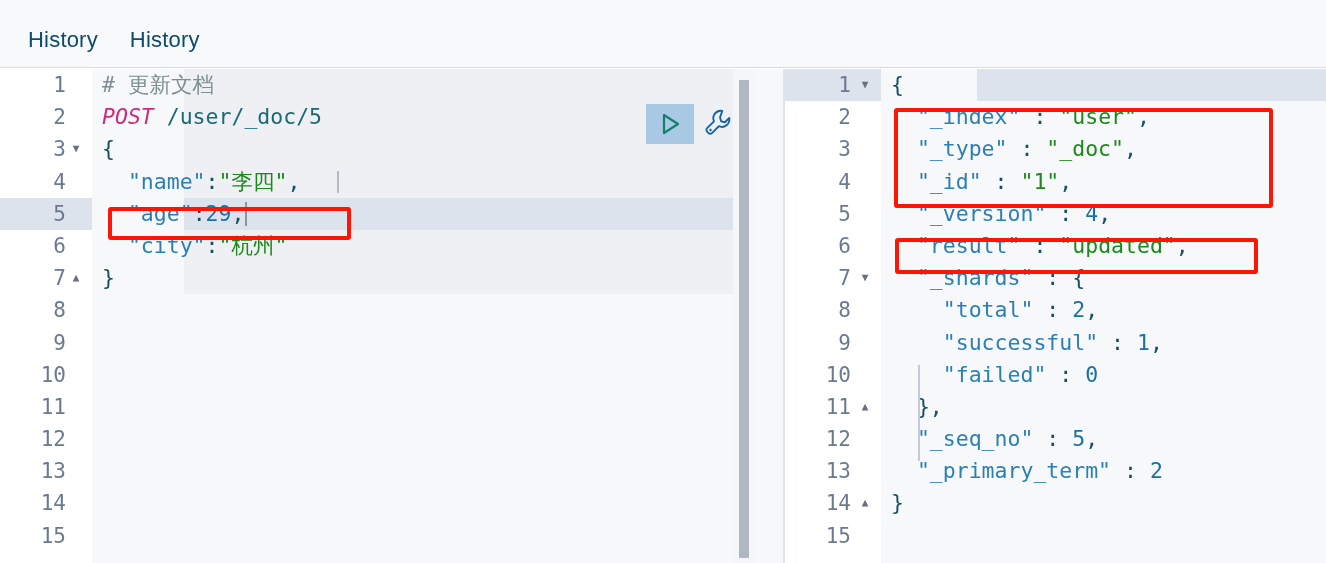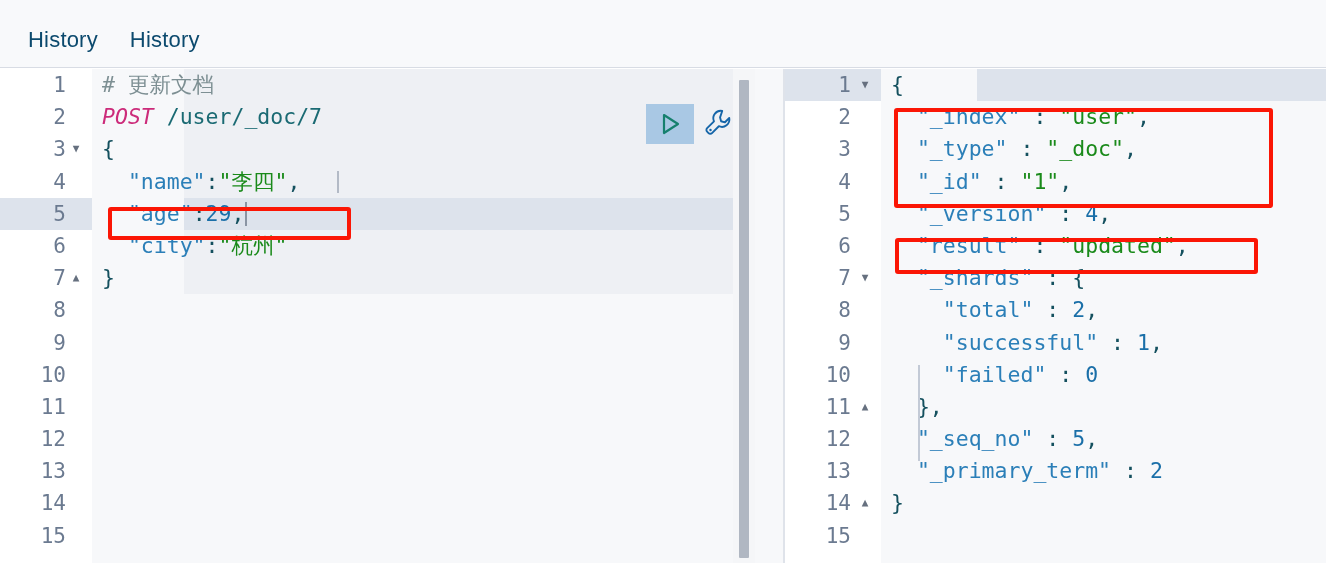--- a/index.html
+++ b/index.html
@@ -285,21 +285,21 @@
         <div class="gutter-row"><span>15</span></div>
       </div>
 
       <div class="code code-left">
         <div class="scope-band"></div>
         <div class="scope-band-active"></div>
         <div class="caret-ghost"></div>
 
         <div class="code-row"><span class="t-comment">#</span><span class="t-comment"> </span><span class="t-comment">更新文档</span></div>
 
-        <div class="code-row"><span class="t-method">POST</span><span class="t-url"> </span><span class="t-url">/user/_doc/7</span></div>
+        <div class="code-row"><span class="t-method">POST</span><span class="t-url"> </span><span class="t-url">/user/_doc/5</span></div>
 
         <div class="code-row"><span class="t-brace">{</span></div>
 
         <div class="code-row"><span>  </span><span class="t-key">"name"</span><span class="t-punc">:</span><span class="t-str">"李四"</span><span class="t-punc">,</span></div>
 
         <div class="code-row"><span>  </span><span class="t-key">"age"</span><span class="t-punc">:</span><span class="t-num">29</span><span class="t-punc">,</span><span class="caret"></span></div>
 
         <div class="code-row"><span>  </span><span class="t-key">"city"</span><span class="t-punc">:</span><span class="t-str">"杭州"</span></div>
 
         <div class="code-row"><span class="t-brace">}</span></div>

